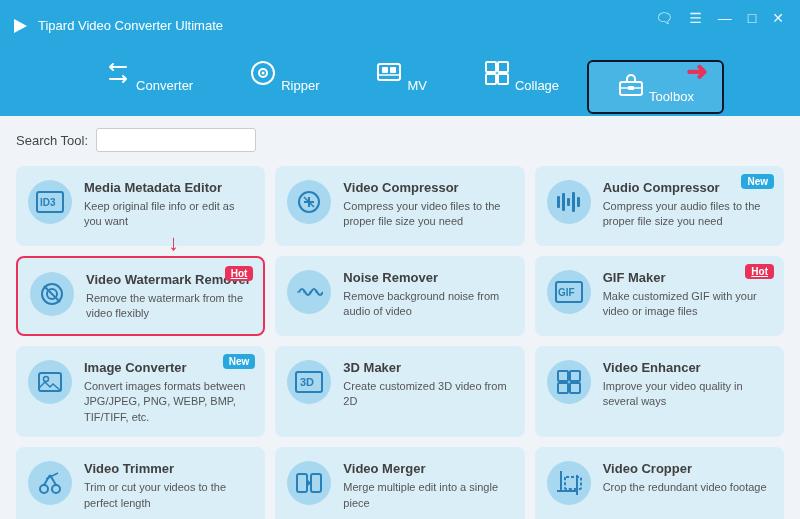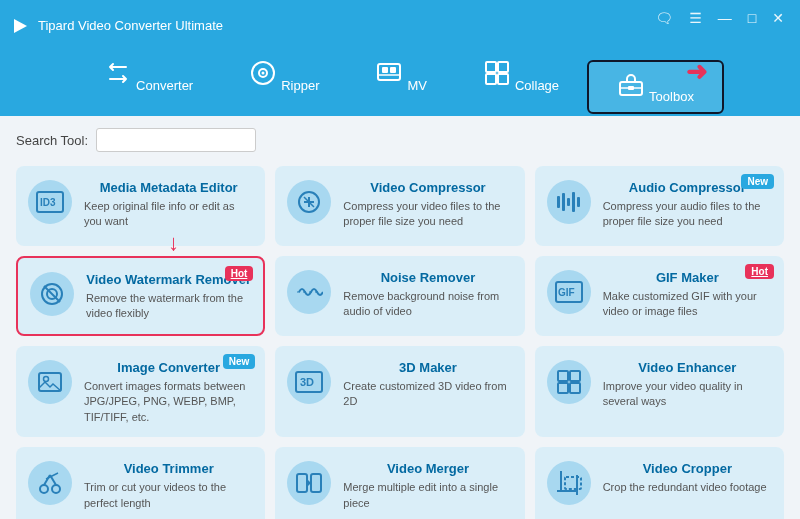--- a/index.html
+++ b/index.html
@@ -104,21 +104,21 @@
       background: #a8d8f0;
       display: flex;
       align-items: center;
       justify-content: center;
       flex-shrink: 0;
       font-size: 20px;
       color: #a21caf;
     }
 
     .tool-card-body { flex: 1; }
-    .tool-card-title { font-size: 13px; font-weight: bold; color: #0369a1; margin-bottom: 4px; text-align: center; }
+    .tool-card-title { font-size: 13px; font-weight: bold; color: #404040; margin-bottom: 4px; }
     .tool-card-desc { font-size: 11px; color: #555; line-height: 1.4; }
 
     .badge {
       position: absolute;
       top: 8px;
       right: 10px;
       font-size: 10px;
       font-weight: bold;
       padding: 2px 6px;
       border-radius: 4px;

